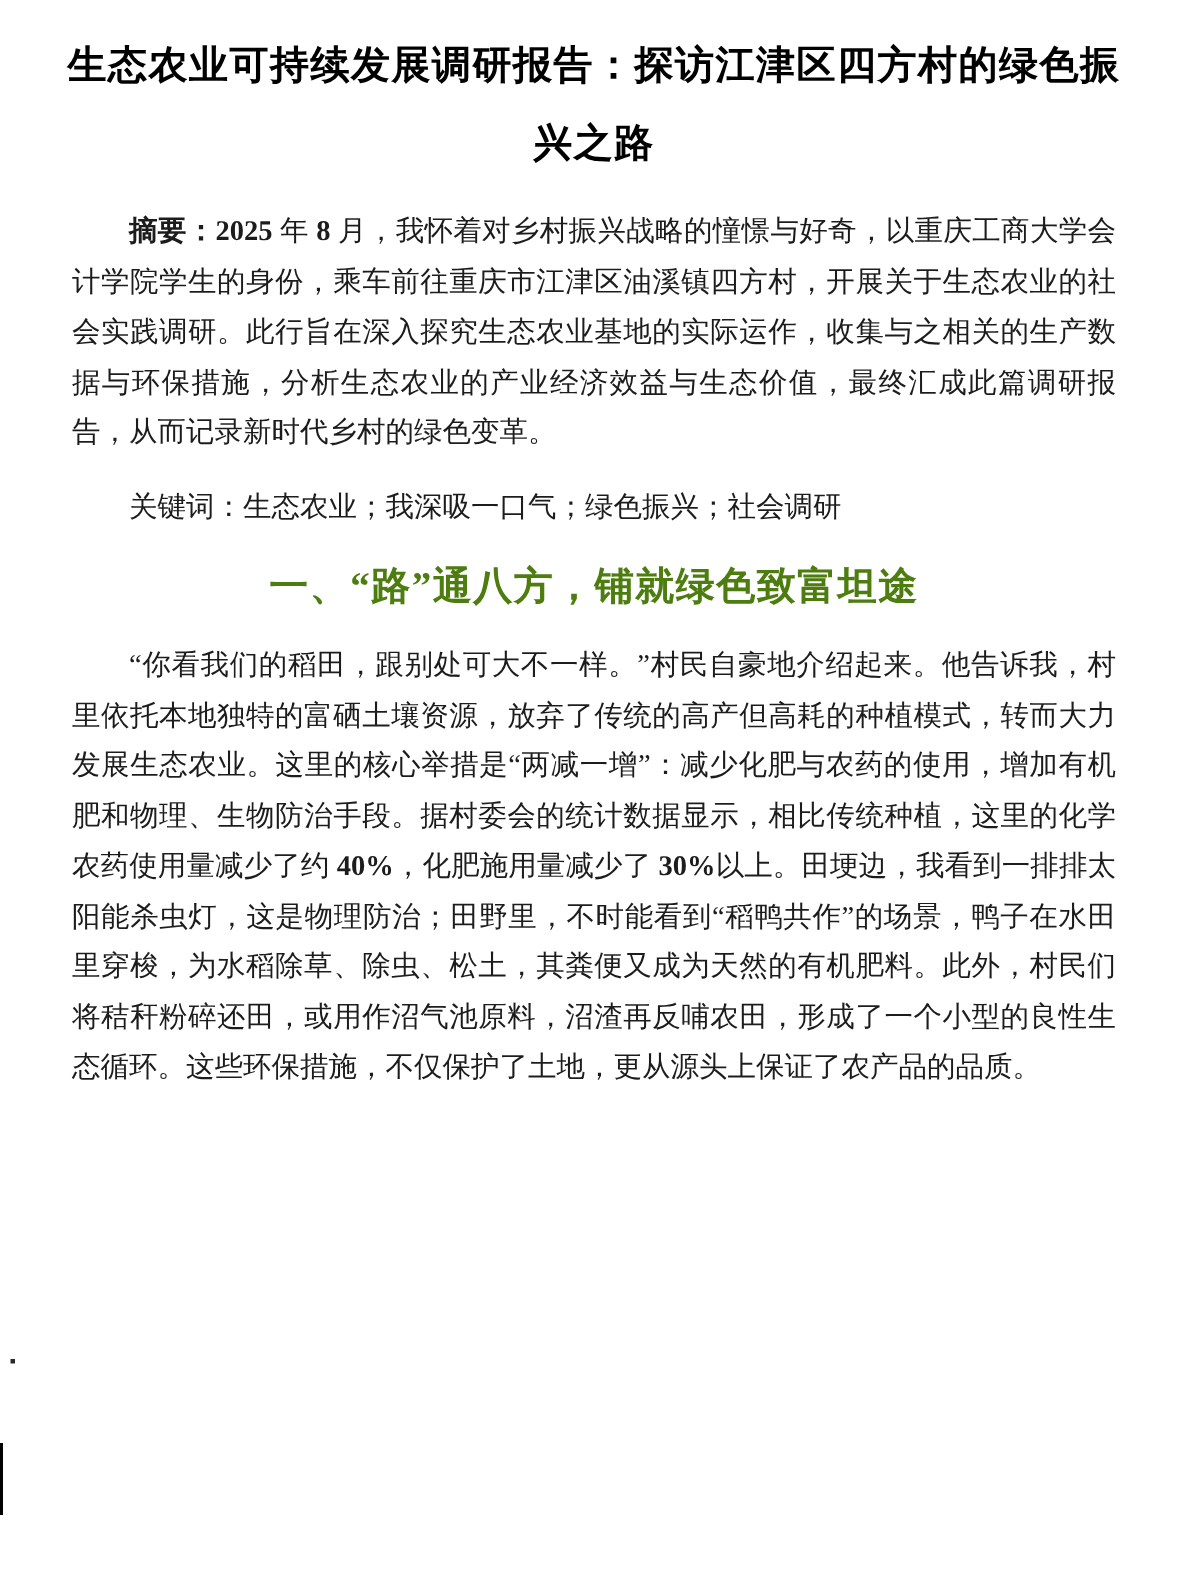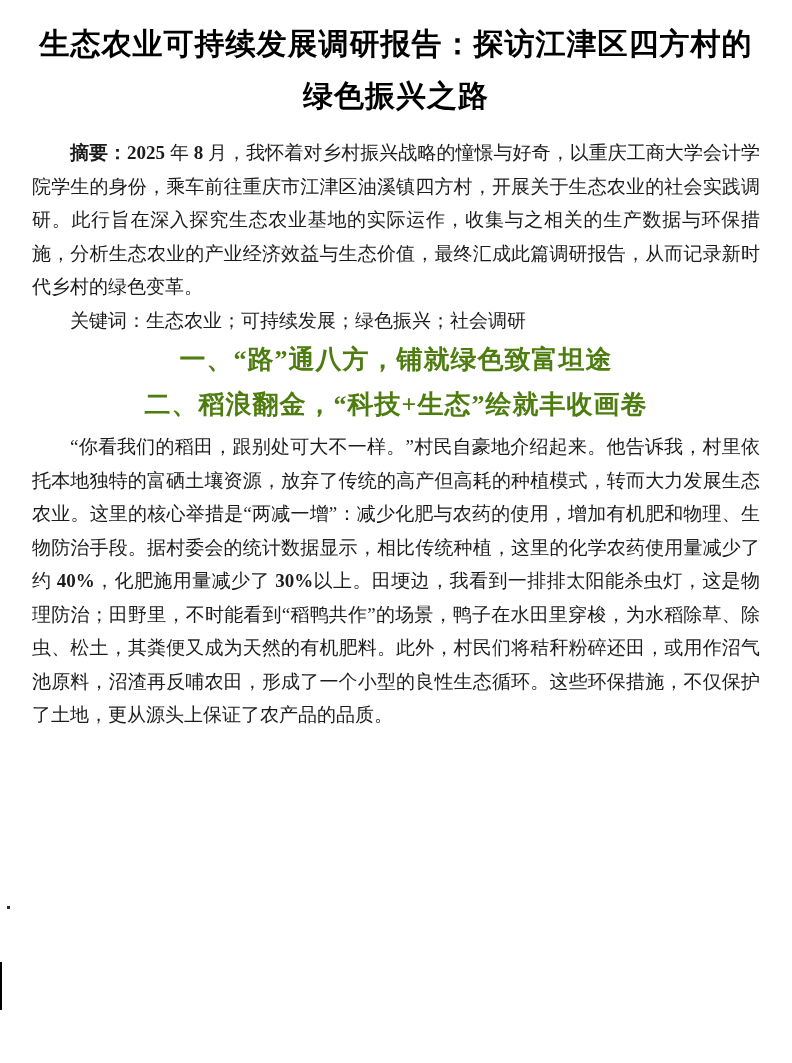--- a/index.html
+++ b/index.html
@@ -12,34 +12,34 @@
     box-sizing: border-box;
     width: 792px;
     height: 1063px;
     padding: 18px 32px 0 32px;
     background: #ffffff;
     color: #1c1c1c;
     font-family: "Liberation Serif", "DejaVu Serif", serif;
     overflow: hidden;
   }
   .doc-title {
-    font-size: 30px;
+    font-size: 26px;
     line-height: 52px;
     font-weight: 700;
     color: #000000;
     text-align: center;
     margin: 0 0 14px 0;
     letter-spacing: 1px;
   }
   .body-para {
     font-size: 19px;
     line-height: 33.5px;
     text-align: justify;
     text-indent: 2em;
-    margin: 0;
+    margin: 16px;
     word-break: break-all;
     font-family: Liberation Serif, serif;
   }
   .section-heading {
     font-size: 26px;
     line-height: 40px;
     font-weight: 700;
     color: #4d7c0f;
     text-align: center;
     margin: 3px 0 5px 0;
@@ -67,26 +67,25 @@
 </style>
 </head>
 <body>
 
 <div class="page">
 
   <h1 class="doc-title">生态农业可持续发展调研报告：探访江津区四方村的绿色振兴之路</h1>
 
   <p class="body-para"><span class="seg-bold">摘要：</span><span class="seg-bold">2025</span><span> 年 </span><span class="seg-bold">8</span><span> 月，我怀着对乡村振兴战略的憧憬与好奇，以重庆工商大学会计学院学生的身份，乘车前往重庆市江津区油溪镇四方村，开展关于生态农业的社会实践调研。此行旨在深入探究生态农业基地的实际运作，收集与之相关的生产数据与环保措施，分析生态农业的产业经济效益与生态价值，最终汇成此篇调研报告，从而记录新时代乡村的绿色变革。</span></p>
 
-  <p class="body-para"><span>关键词：生态农业；可持续发展；绿色振兴；社会调研</span></p>
+  <p class="body-para"><span>关键词：生态农业；我深吸一口气；绿色振兴；社会调研</span></p>
 
   <h2 class="section-heading">一、“路”通八方，铺就绿色致富坦途</h2>
 
 
-  <h2 class="section-heading">二、稻浪翻金，“科技+生态”绘就丰收画卷</h2>
 
 
   <p class="body-para"><span>“你看我们的稻田，跟别处可大不一样。”村民自豪地介绍起来。他告诉我，村里依托本地独特的富硒土壤资源，放弃了传统的高产但高耗的种植模式，转而大力发展生态农业。这里的核心举措是“两减一增”：减少化肥与农药的使用，增加有机肥和物理、生物防治手段。据村委会的统计数据显示，相比传统种植，这里的化学农药使用量减少了约 </span><span class="seg-bold">40%</span><span>，化肥施用量减少了 </span><span class="seg-bold">30%</span><span>以上。田埂边，我看到一排排太阳能杀虫灯，这是物理防治；田野里，不时能看到“稻鸭共作”的场景，鸭子在水田里穿梭，为水稻除草、除虫、松土，其粪便又成为天然的有机肥料。此外，村民们将秸秆粉碎还田，或用作沼气池原料，沼渣再反哺农田，形成了一个小型的良性生态循环。这些环保措施，不仅保护了土地，更从源头上保证了农产品的品质。</span></p>
 
   <div class="scan-artifact-bar"></div>
   <div class="scan-artifact-dot"></div>
 
 </div>
 
 </body></html>

